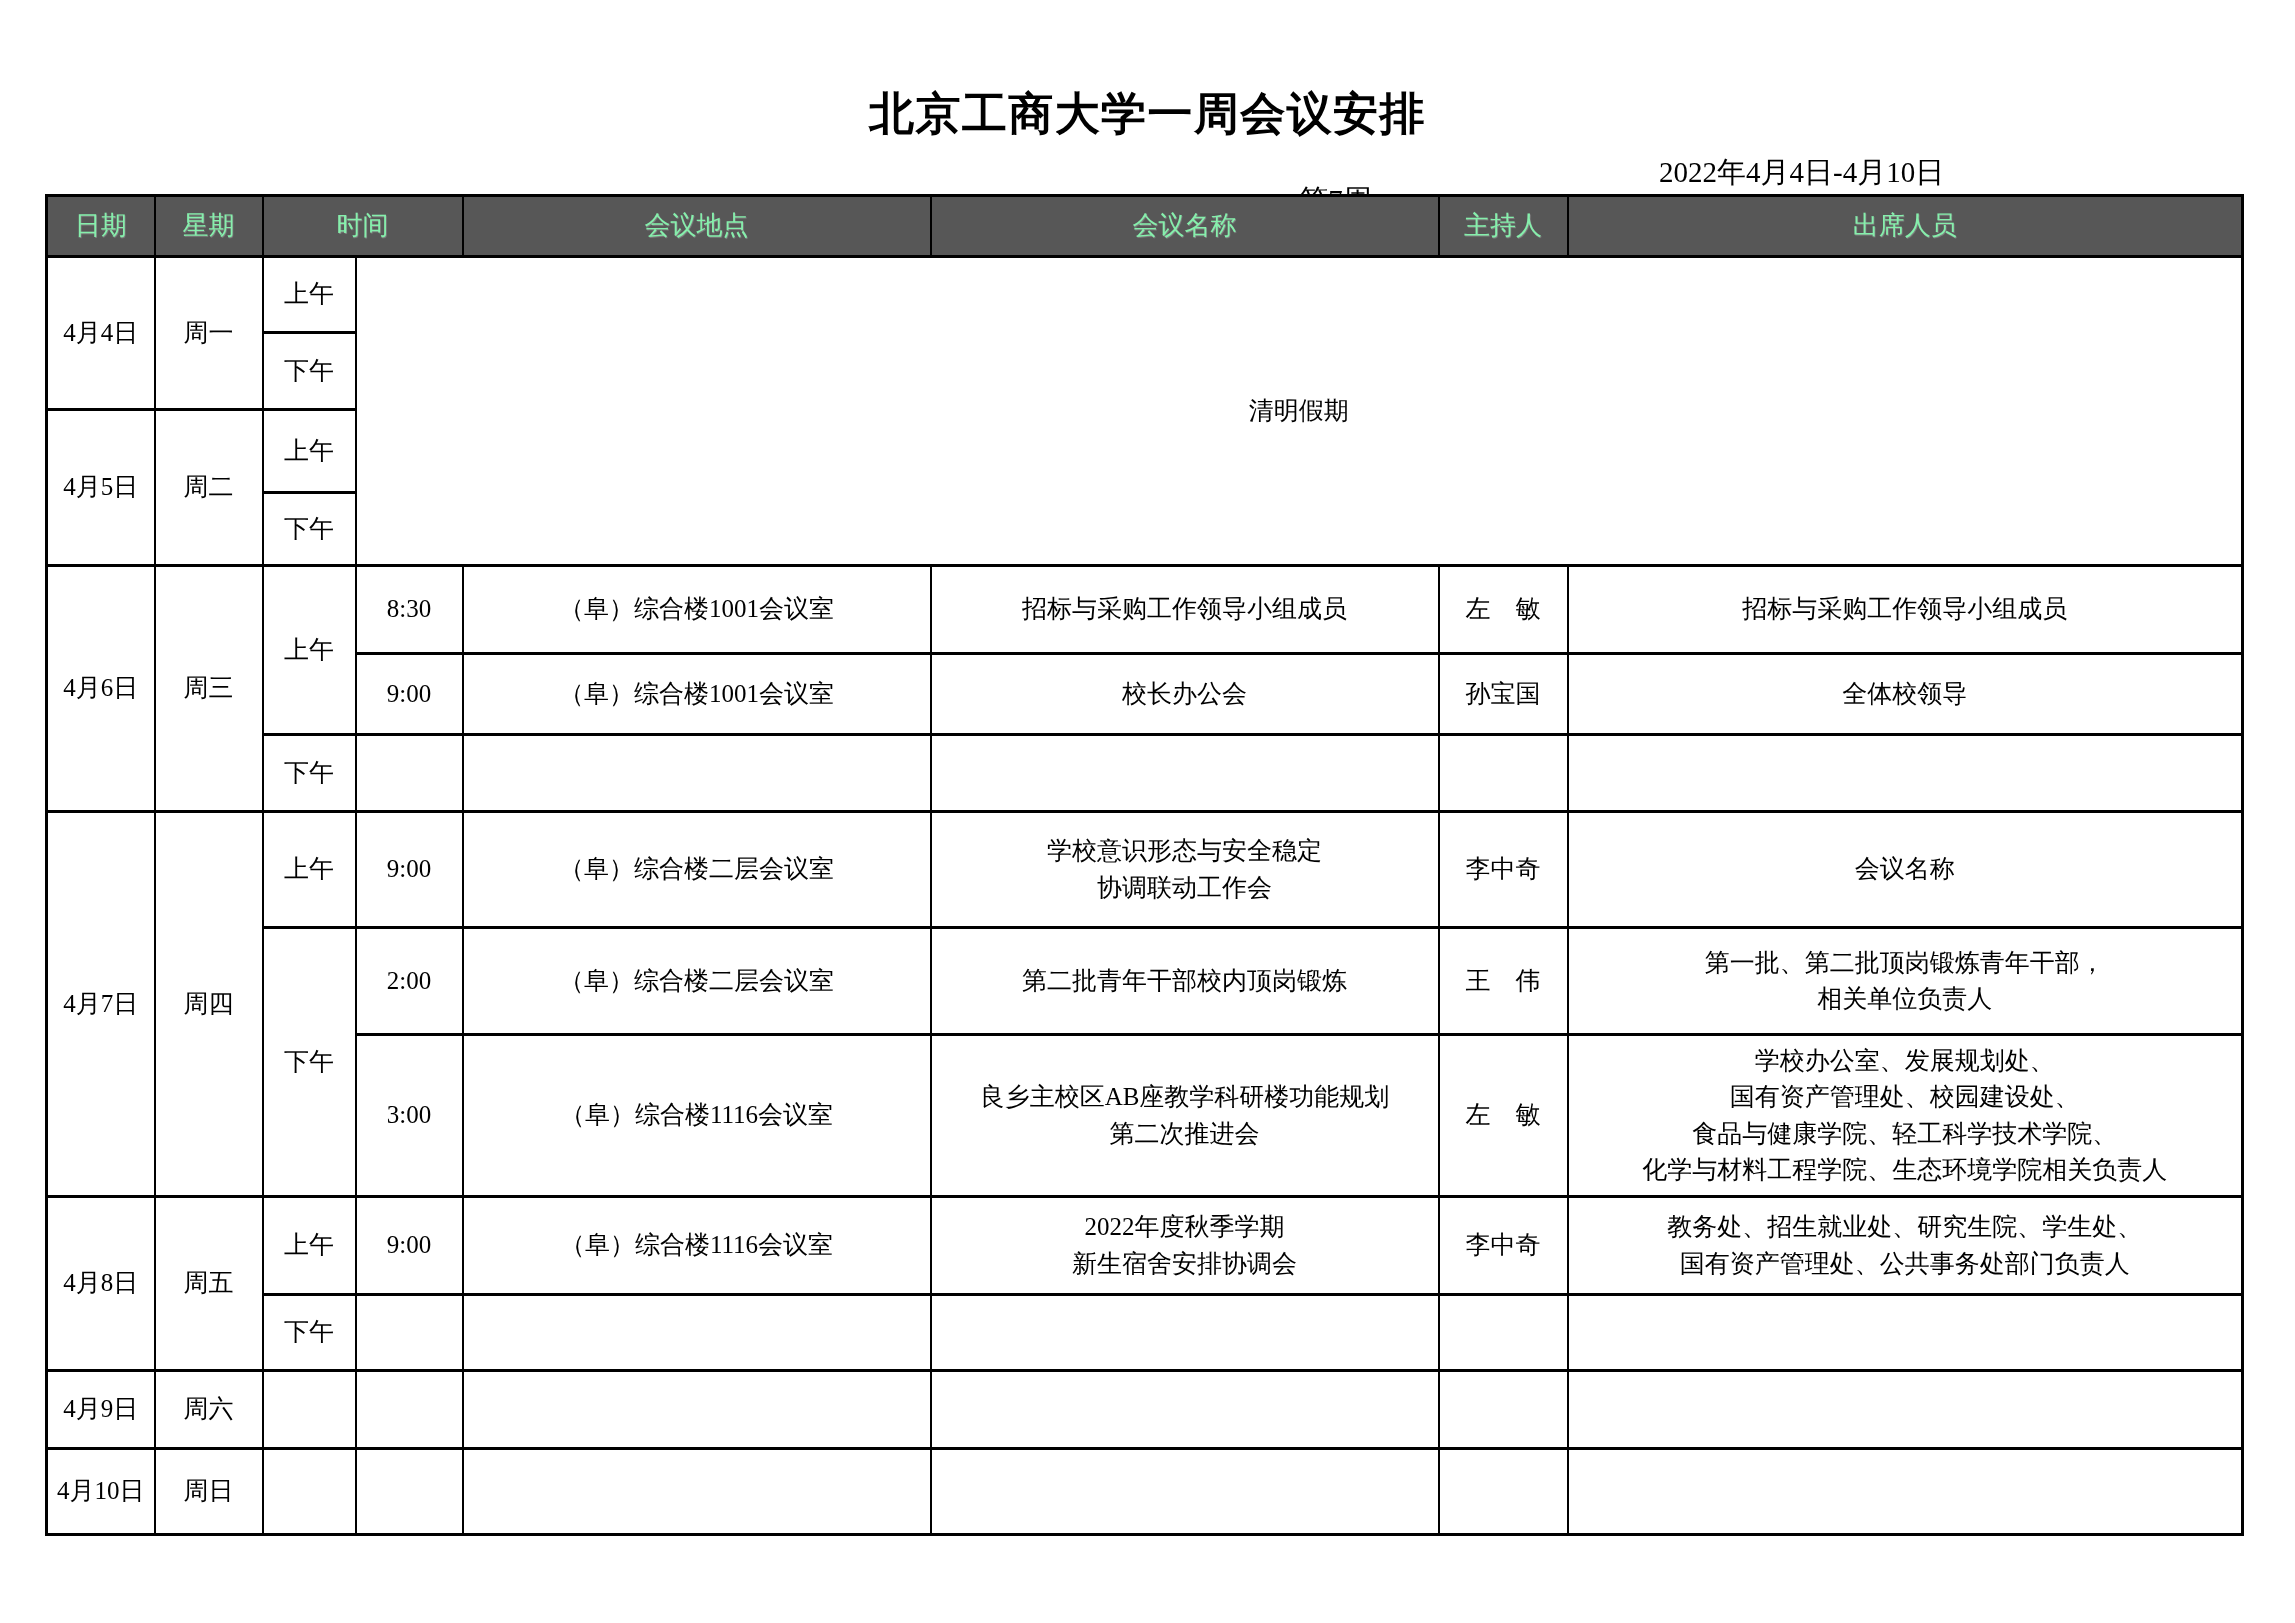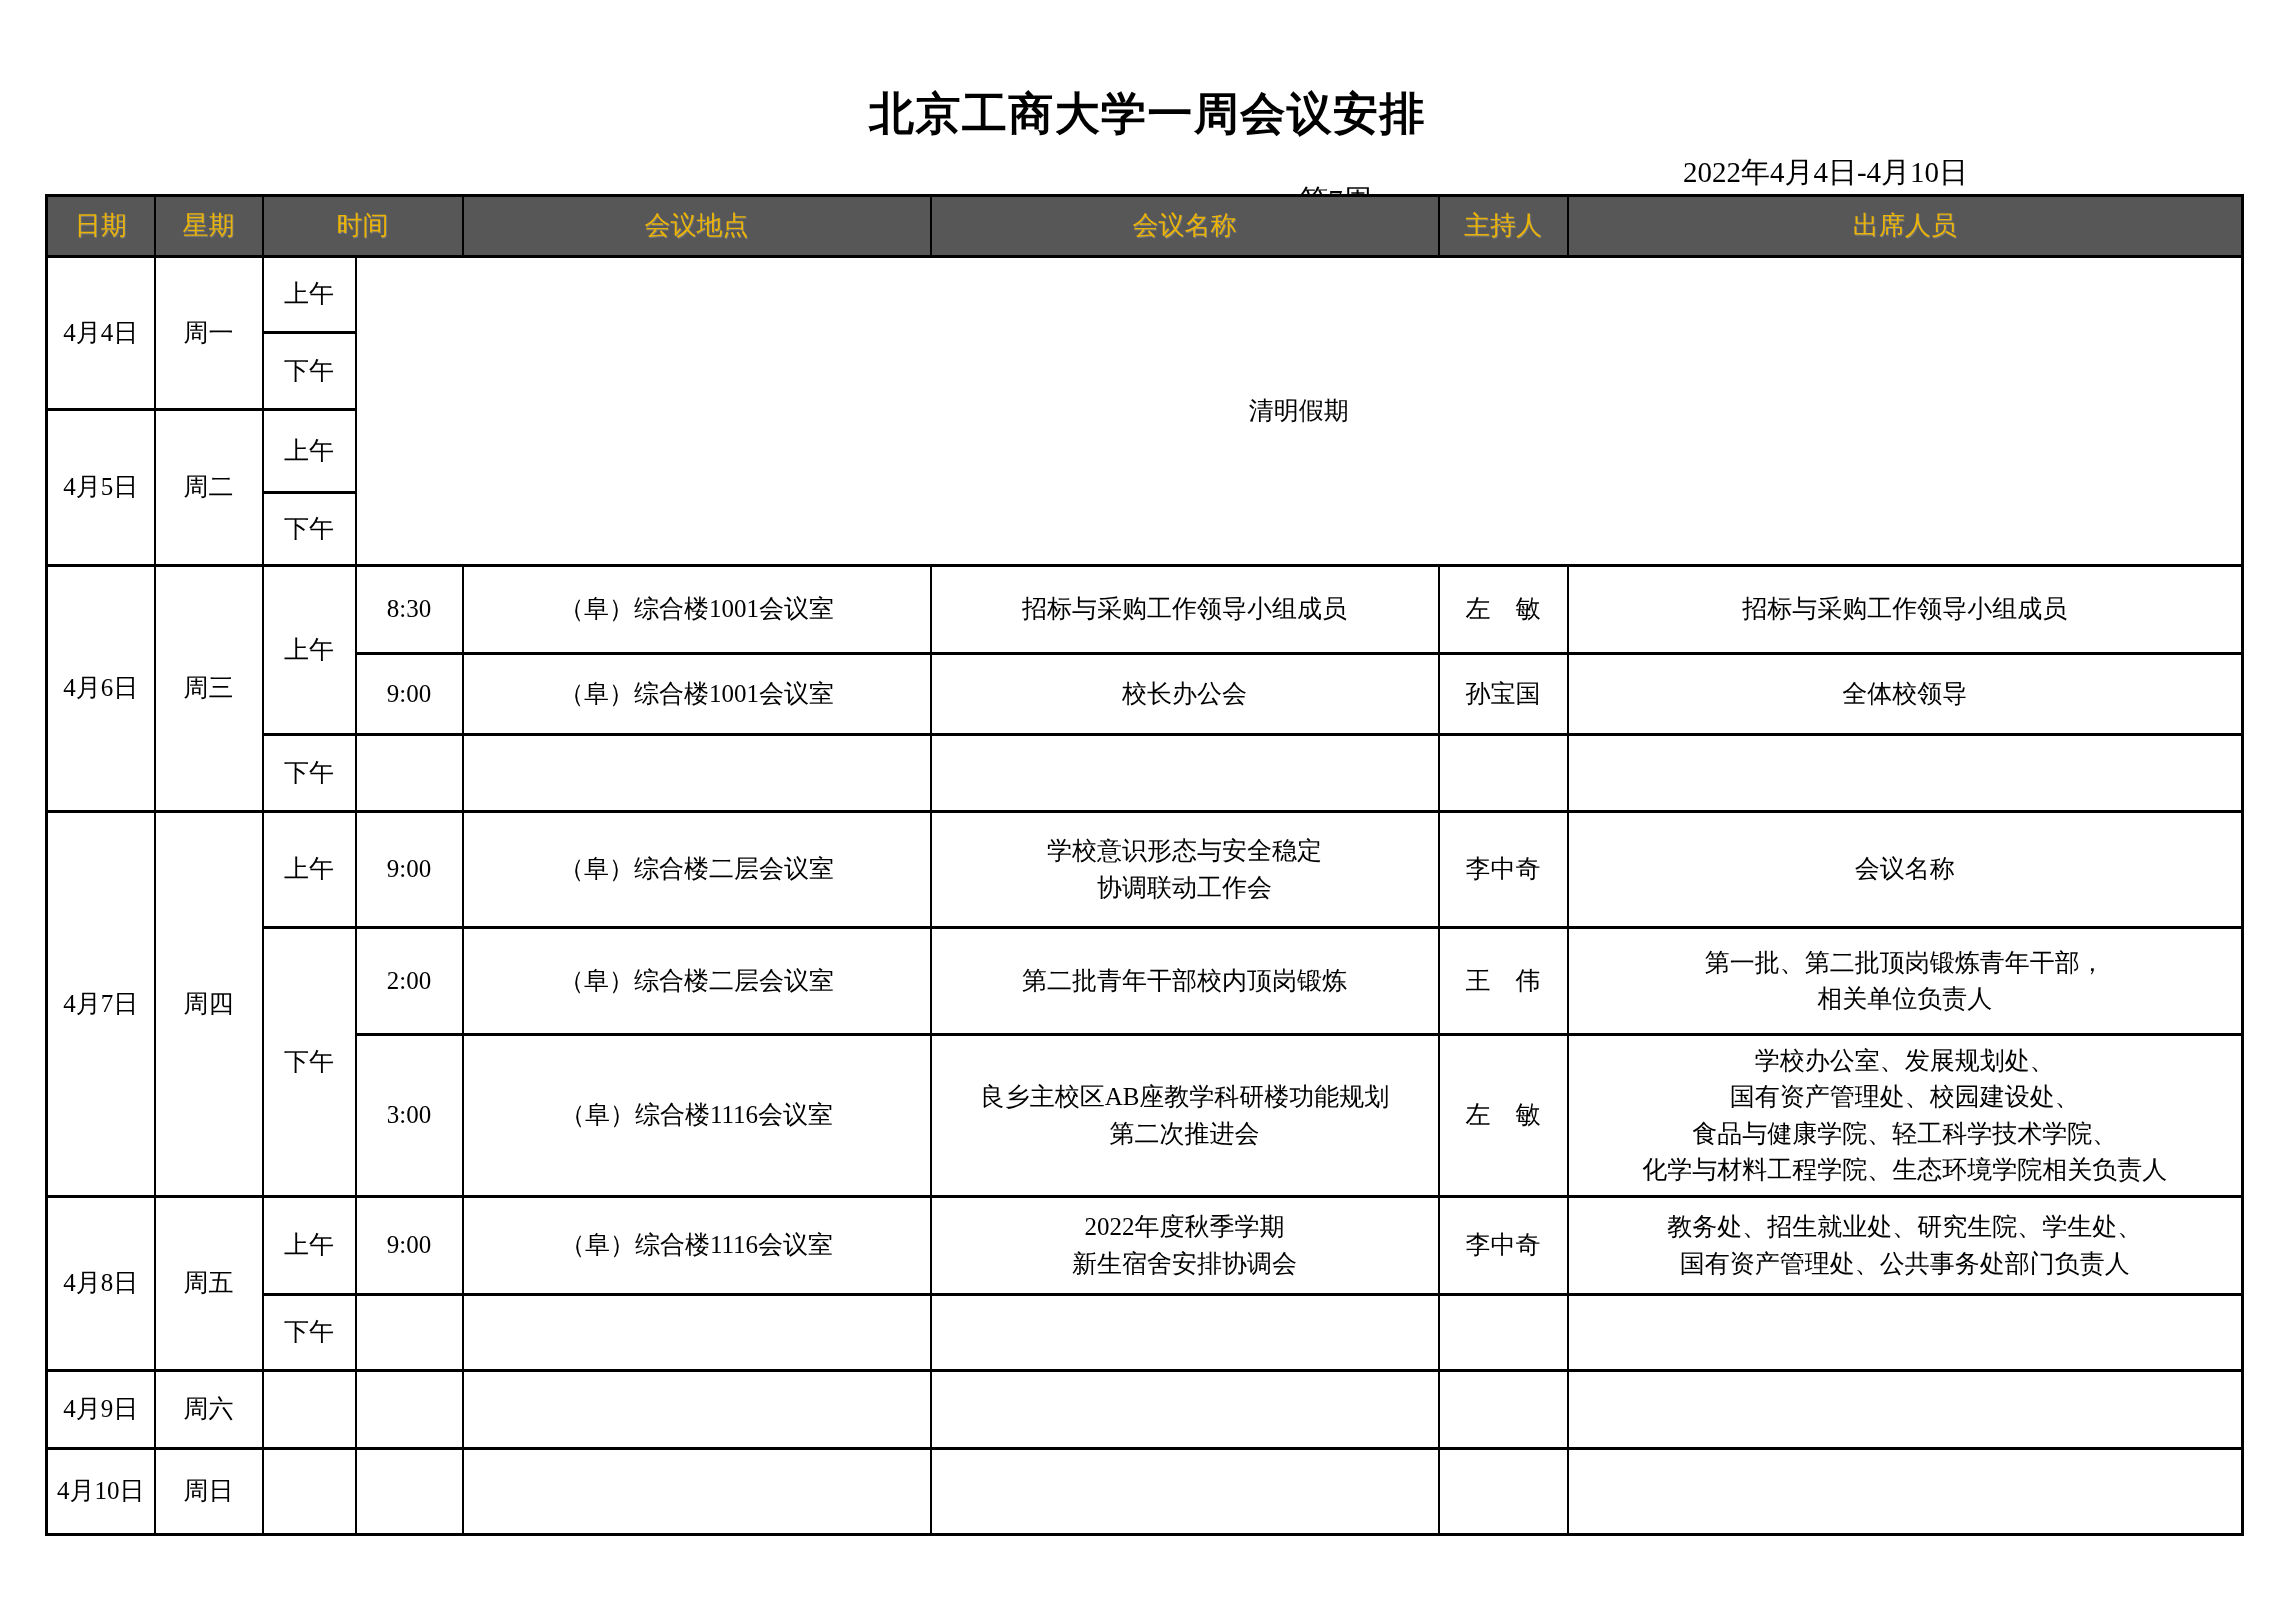--- a/index.html
+++ b/index.html
@@ -16,21 +16,21 @@
     text-align:center;
     font-size:45px;font-weight:bold;
     letter-spacing:1.4px;
   }
   .sub-week{
     position:absolute;top:153px;left:1256px;width:159px;
     text-align:center;font-size:29px;margin-top:28px;
   }
   .sub-range{
     position:absolute;top:153px;left:1659px;width:333px;
-    text-align:center;font-size:29px;
+    font-size:29px;
   }
   table.sched{
     position:absolute;left:45px;top:194px;
     border-collapse:collapse;
     table-layout:fixed;
     width:2197px;
     border:3.6px solid #000;
   }
   table.sched th, table.sched td{
     border-left:2.2px solid #000;
@@ -40,21 +40,21 @@
     padding:0;
     text-align:center;
     vertical-align:middle;
     font-size:25px;
     line-height:1.45;
     white-space:pre-line;
     overflow:hidden;
   }
   table.sched th{
     background:#575757;
-    color:#eab308;
+    color:#86efac;
     font-weight:normal;
     font-size:26px;
     text-shadow:0.7px 0.7px 0.7px rgba(255,255,255,0.25);
   }
   td.time-cell{font-size:29px;}
 </style>
 </head>
 <body>
 
 <div class="page-title">北京工商大学一周会议安排</div>

